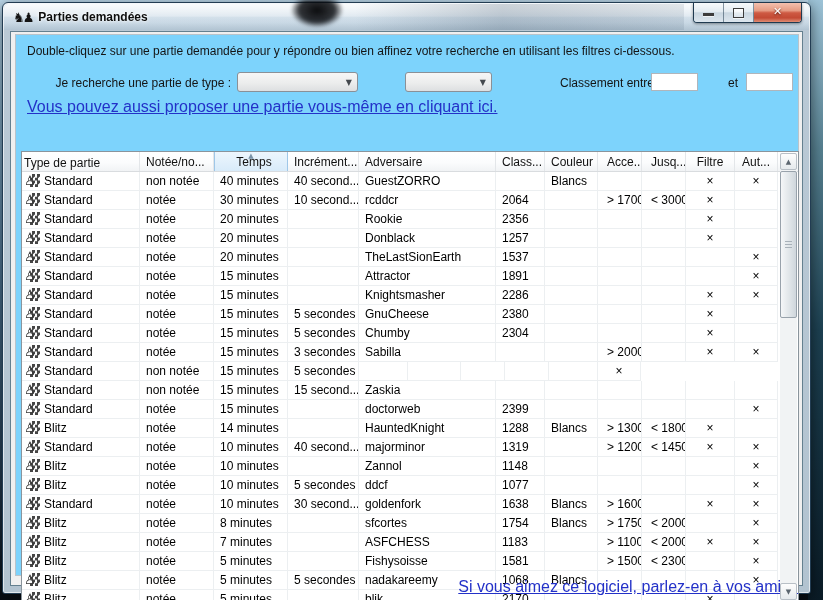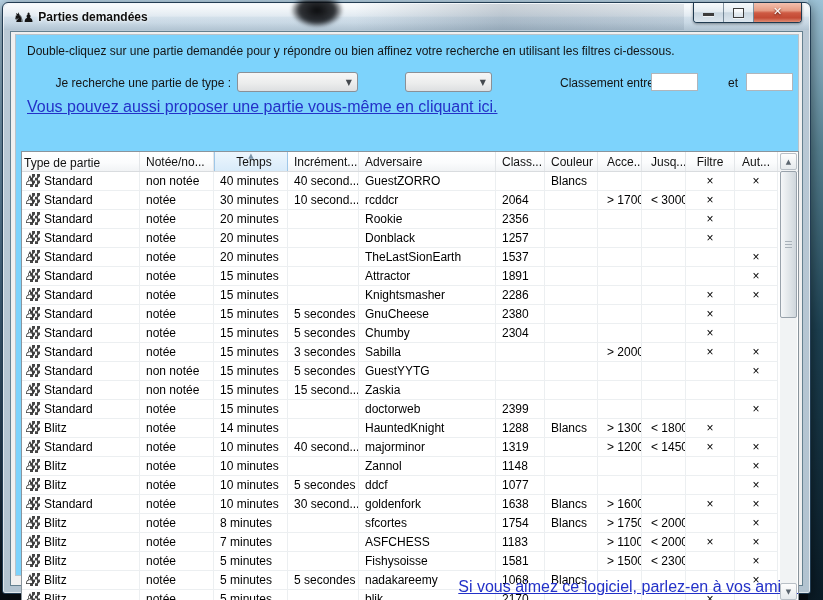--- a/index.html
+++ b/index.html
@@ -366,21 +366,20 @@
                 <div class="cell c0">
                   <span class="piece-icon">
                     <i class="board"></i>
                     <i class="pawn">♙</i>
                   </span>
                   <span>Standard</span>
                 </div>
                 <div class="cell c1">non notée</div>
                 <div class="cell c2">15 minutes</div>
                 <div class="cell c3">5 secondes</div>
-                <div class="cell c4">GuestYYTG</div>
                 <div class="cell c5"></div>
                 <div class="cell c6"></div>
                 <div class="cell c7"></div>
                 <div class="cell c8"></div>
                 <div class="cell c9"></div>
                 <div class="cell c10">×</div>
               </div>
               <div class="lv-row">
                 <div class="cell c0">
                   <span class="piece-icon">

